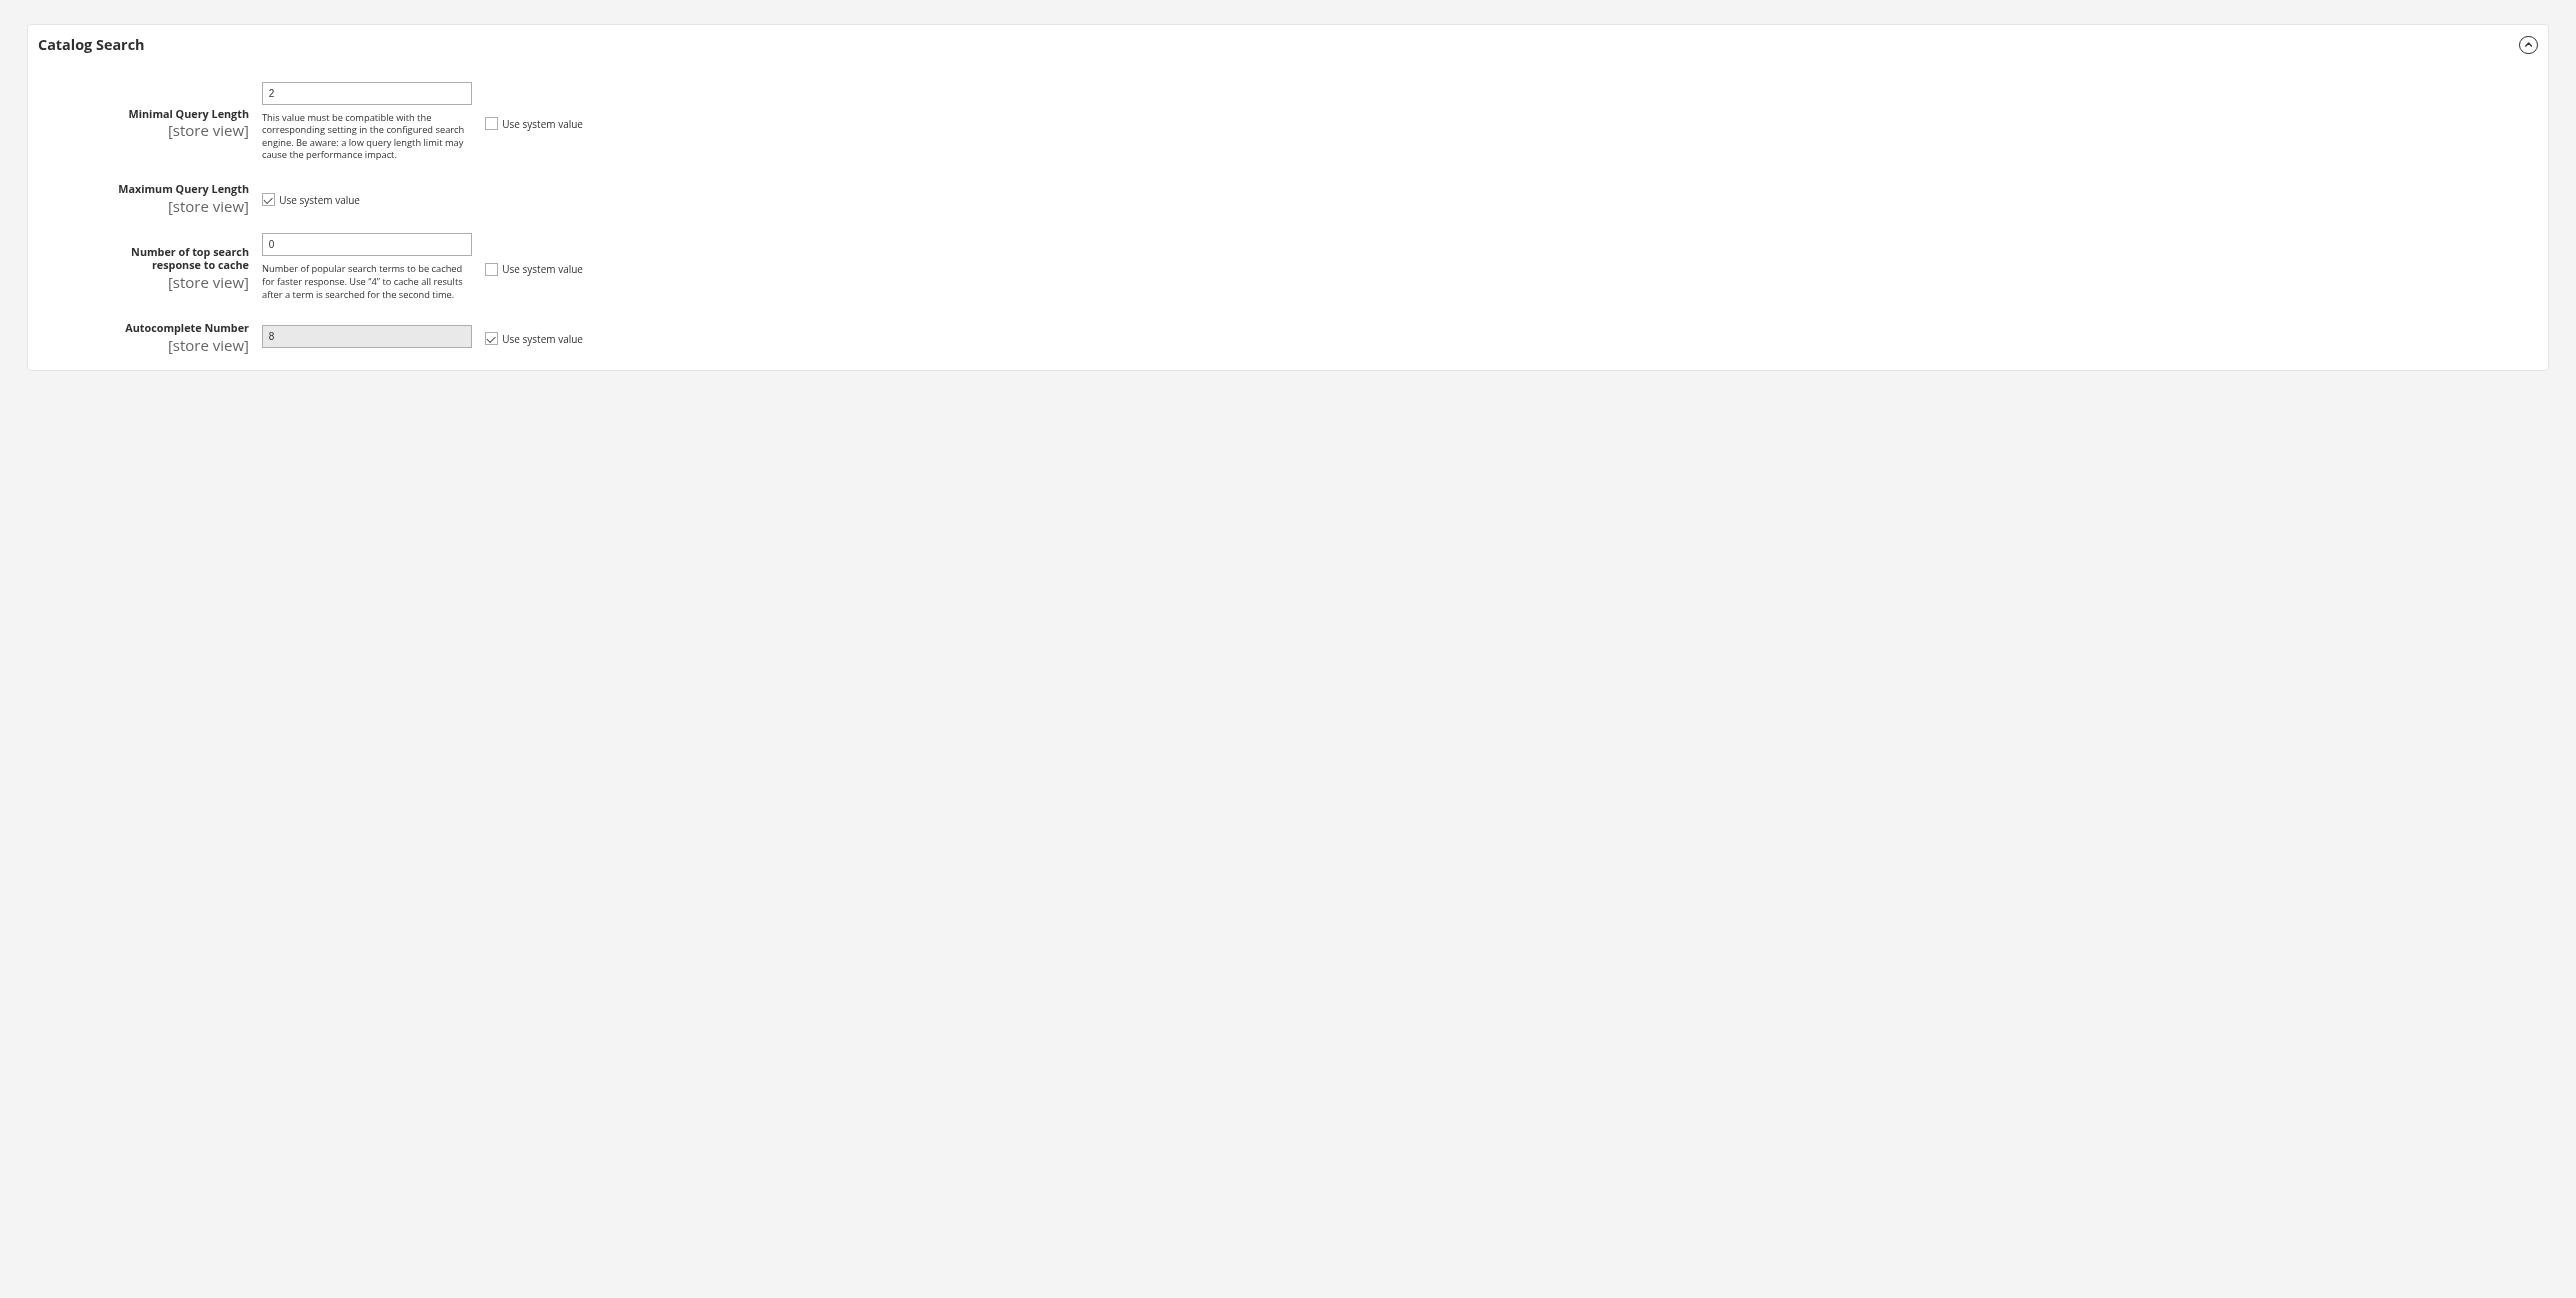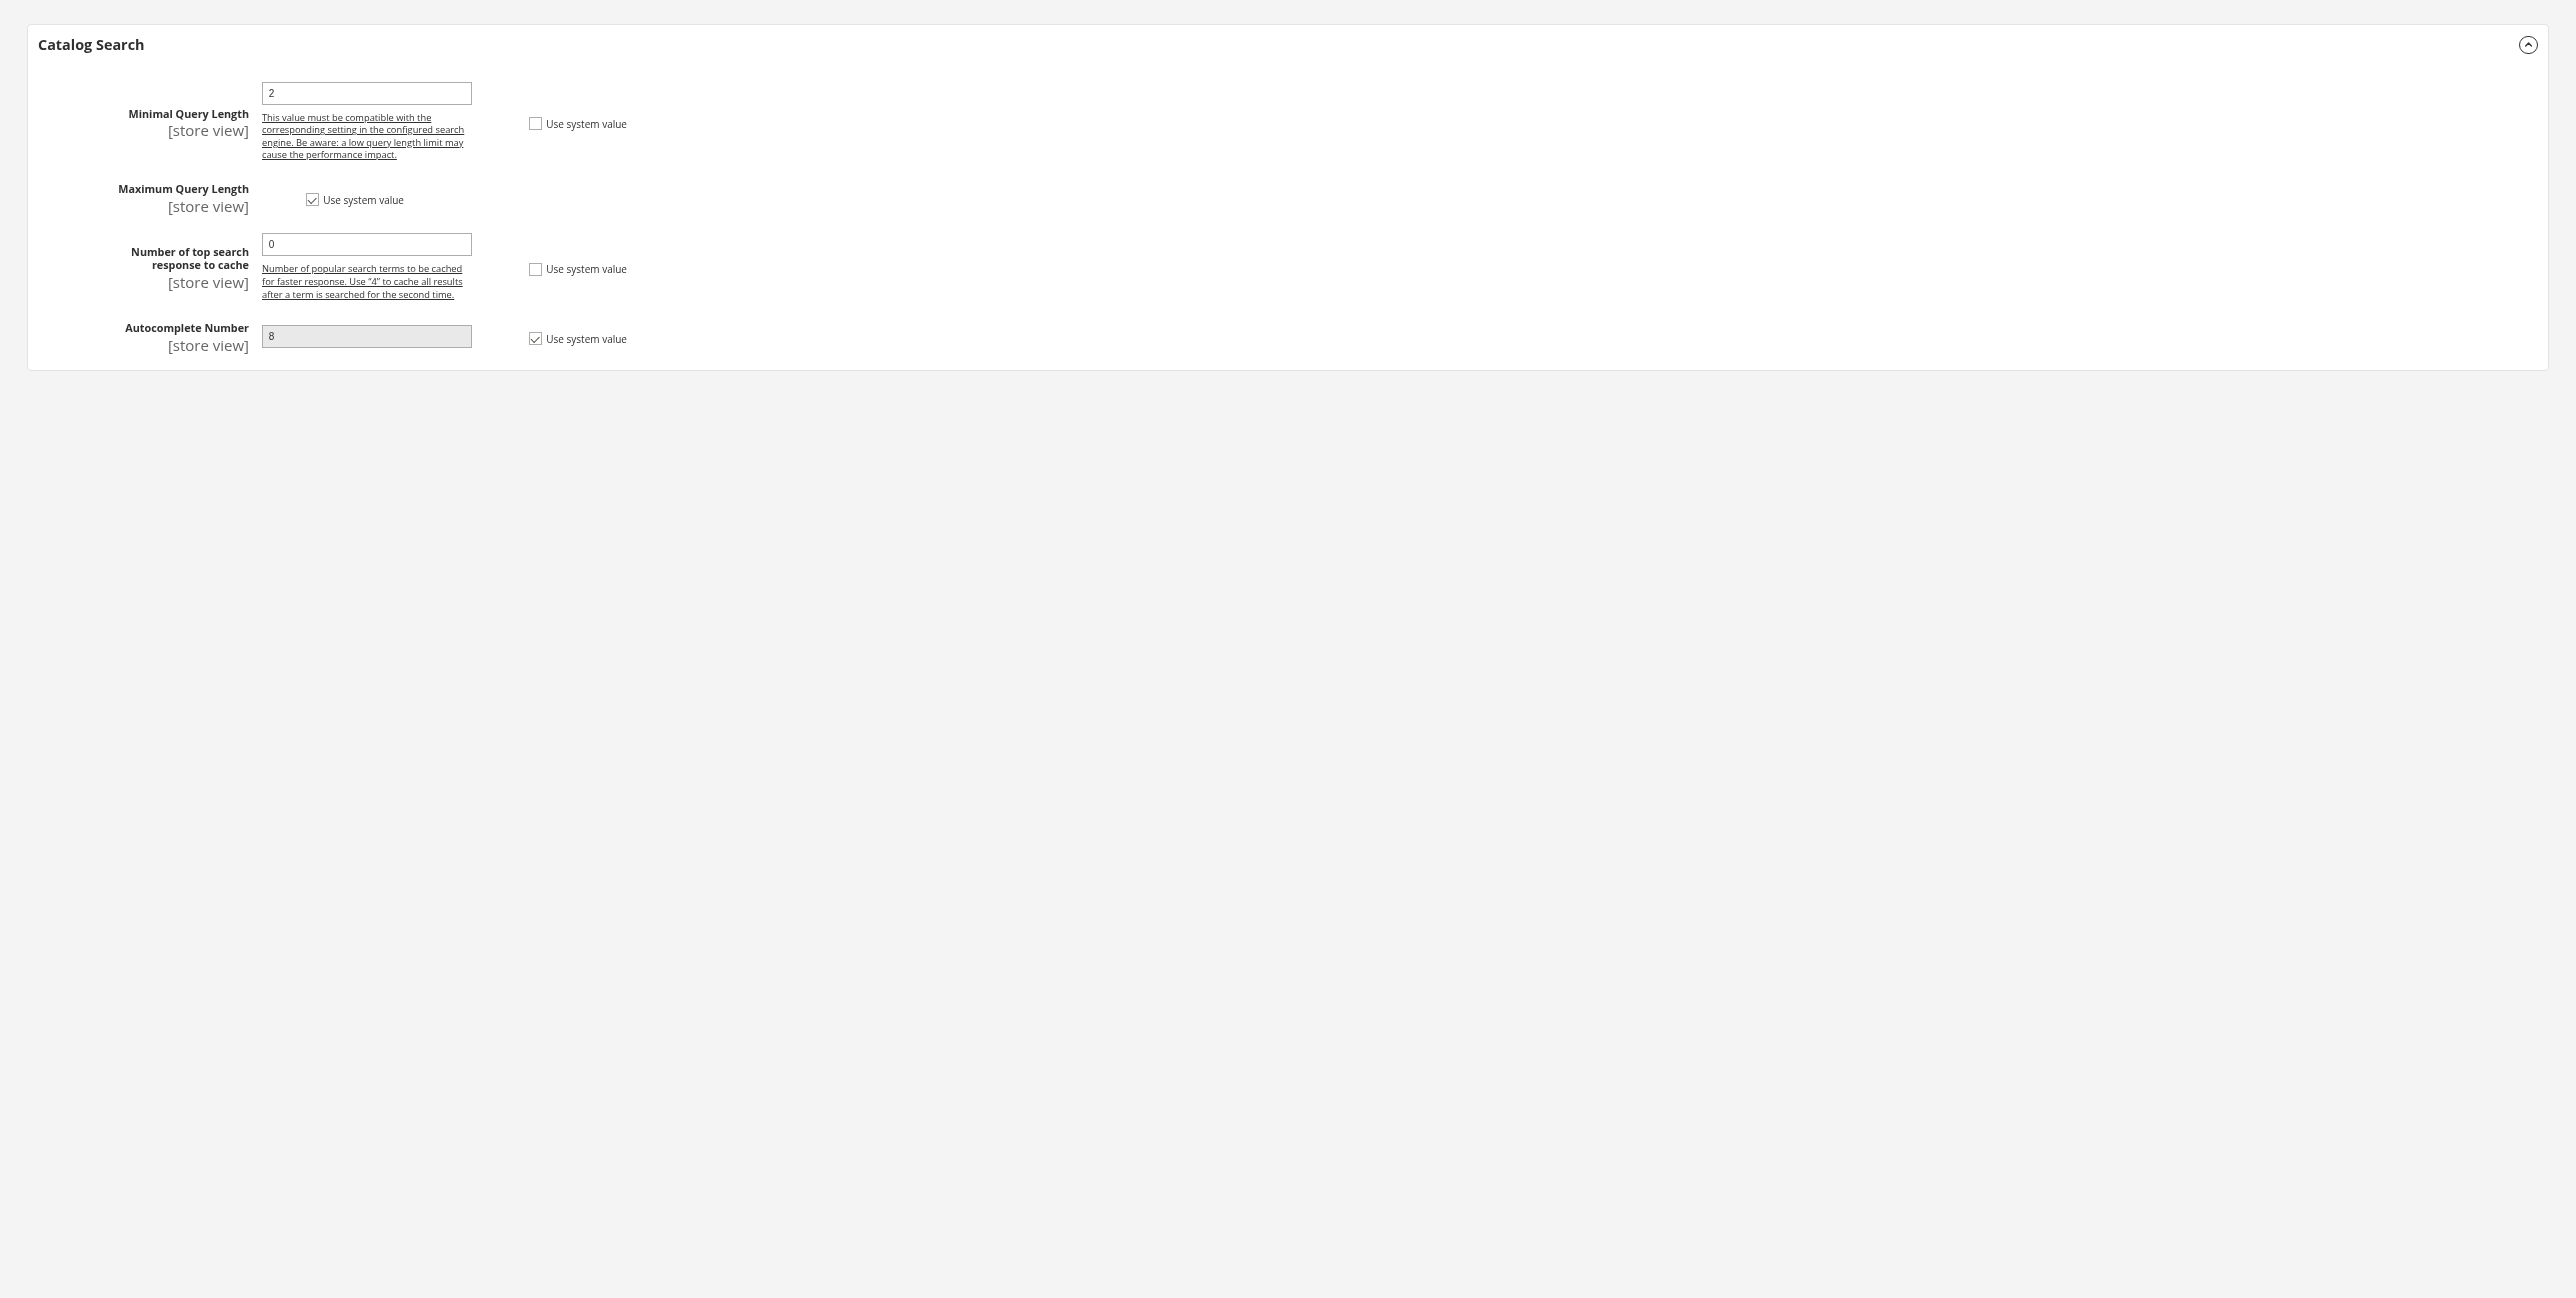--- a/index.html
+++ b/index.html
@@ -80,28 +80,26 @@
   }
   .text-input.disabled {
     background: #e9e9e9;
     color: #303030;
   }
   .help-text {
     font-size: 9.3px;
     color: #303030;
     margin-top: 7.2px;
     line-height: 1.35;
-    text-decoration: underline;
   }
   .sys-col {
     display: flex;
     align-items: center;
     gap: 4.3px;
     padding-top: 4.3px;
-    margin-left: 44px;
   }
   .checkbox {
     width: 13px;
     height: 13px;
     border: 0.7px solid #adadad;
     background: #fff;
     display: inline-flex;
     align-items: center;
     justify-content: center;
     cursor: pointer;

